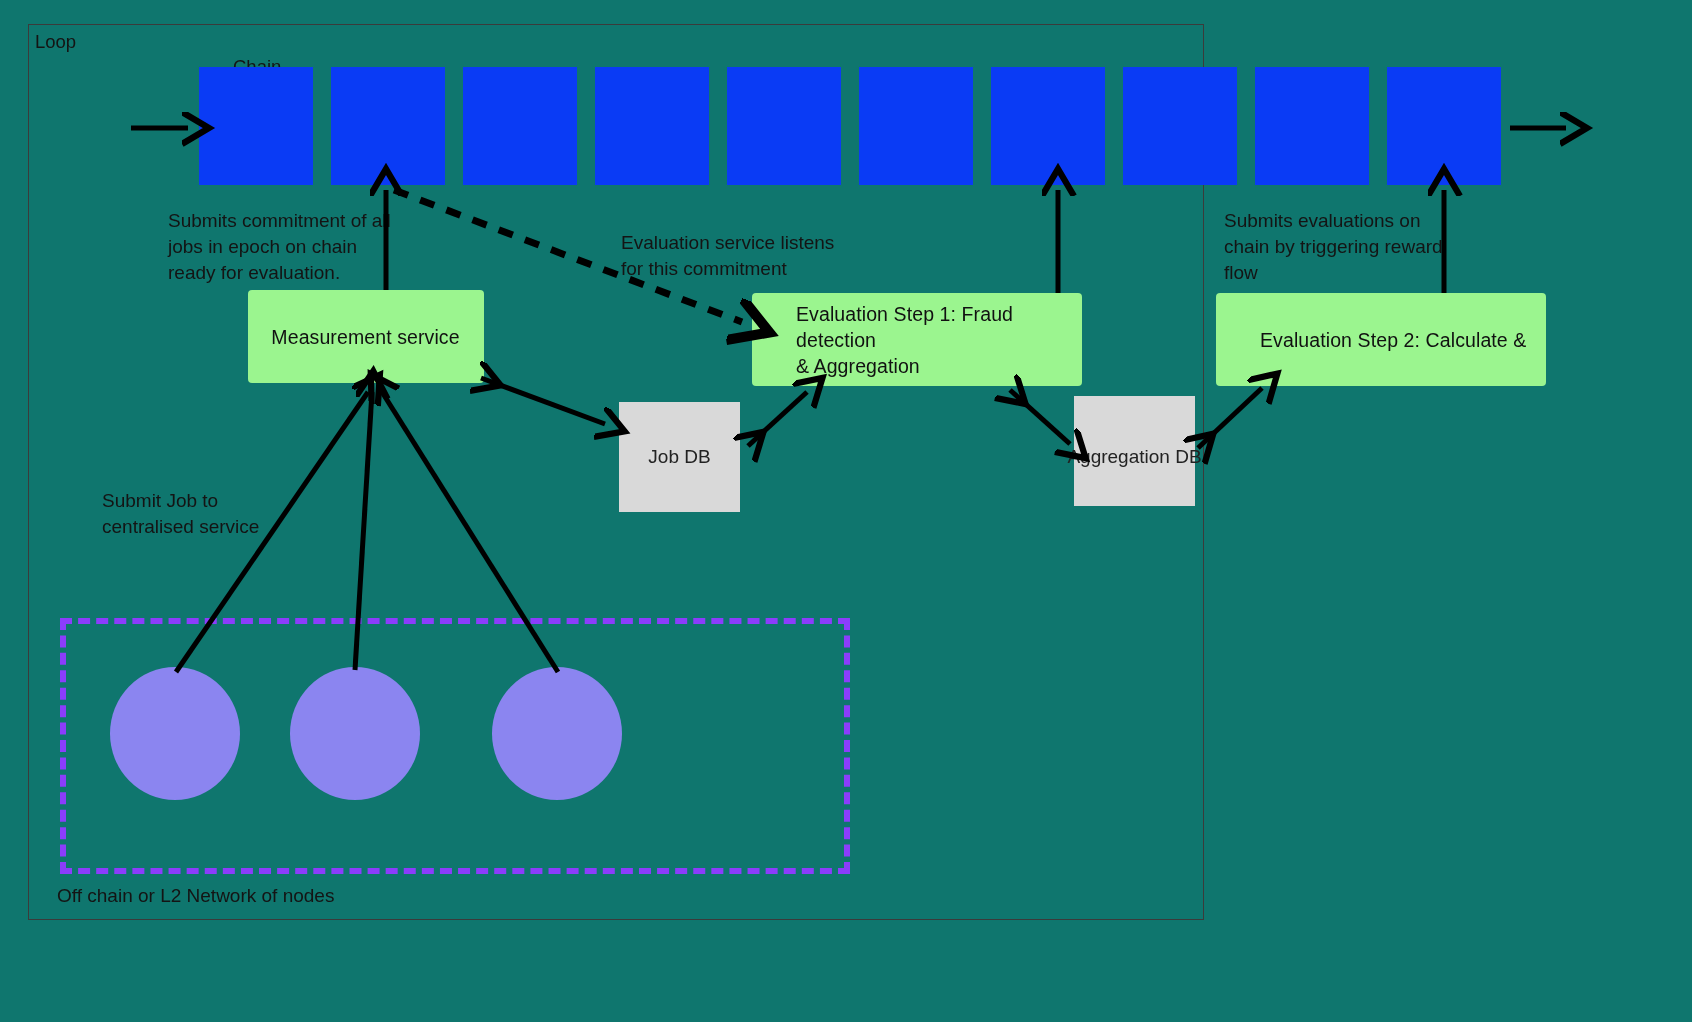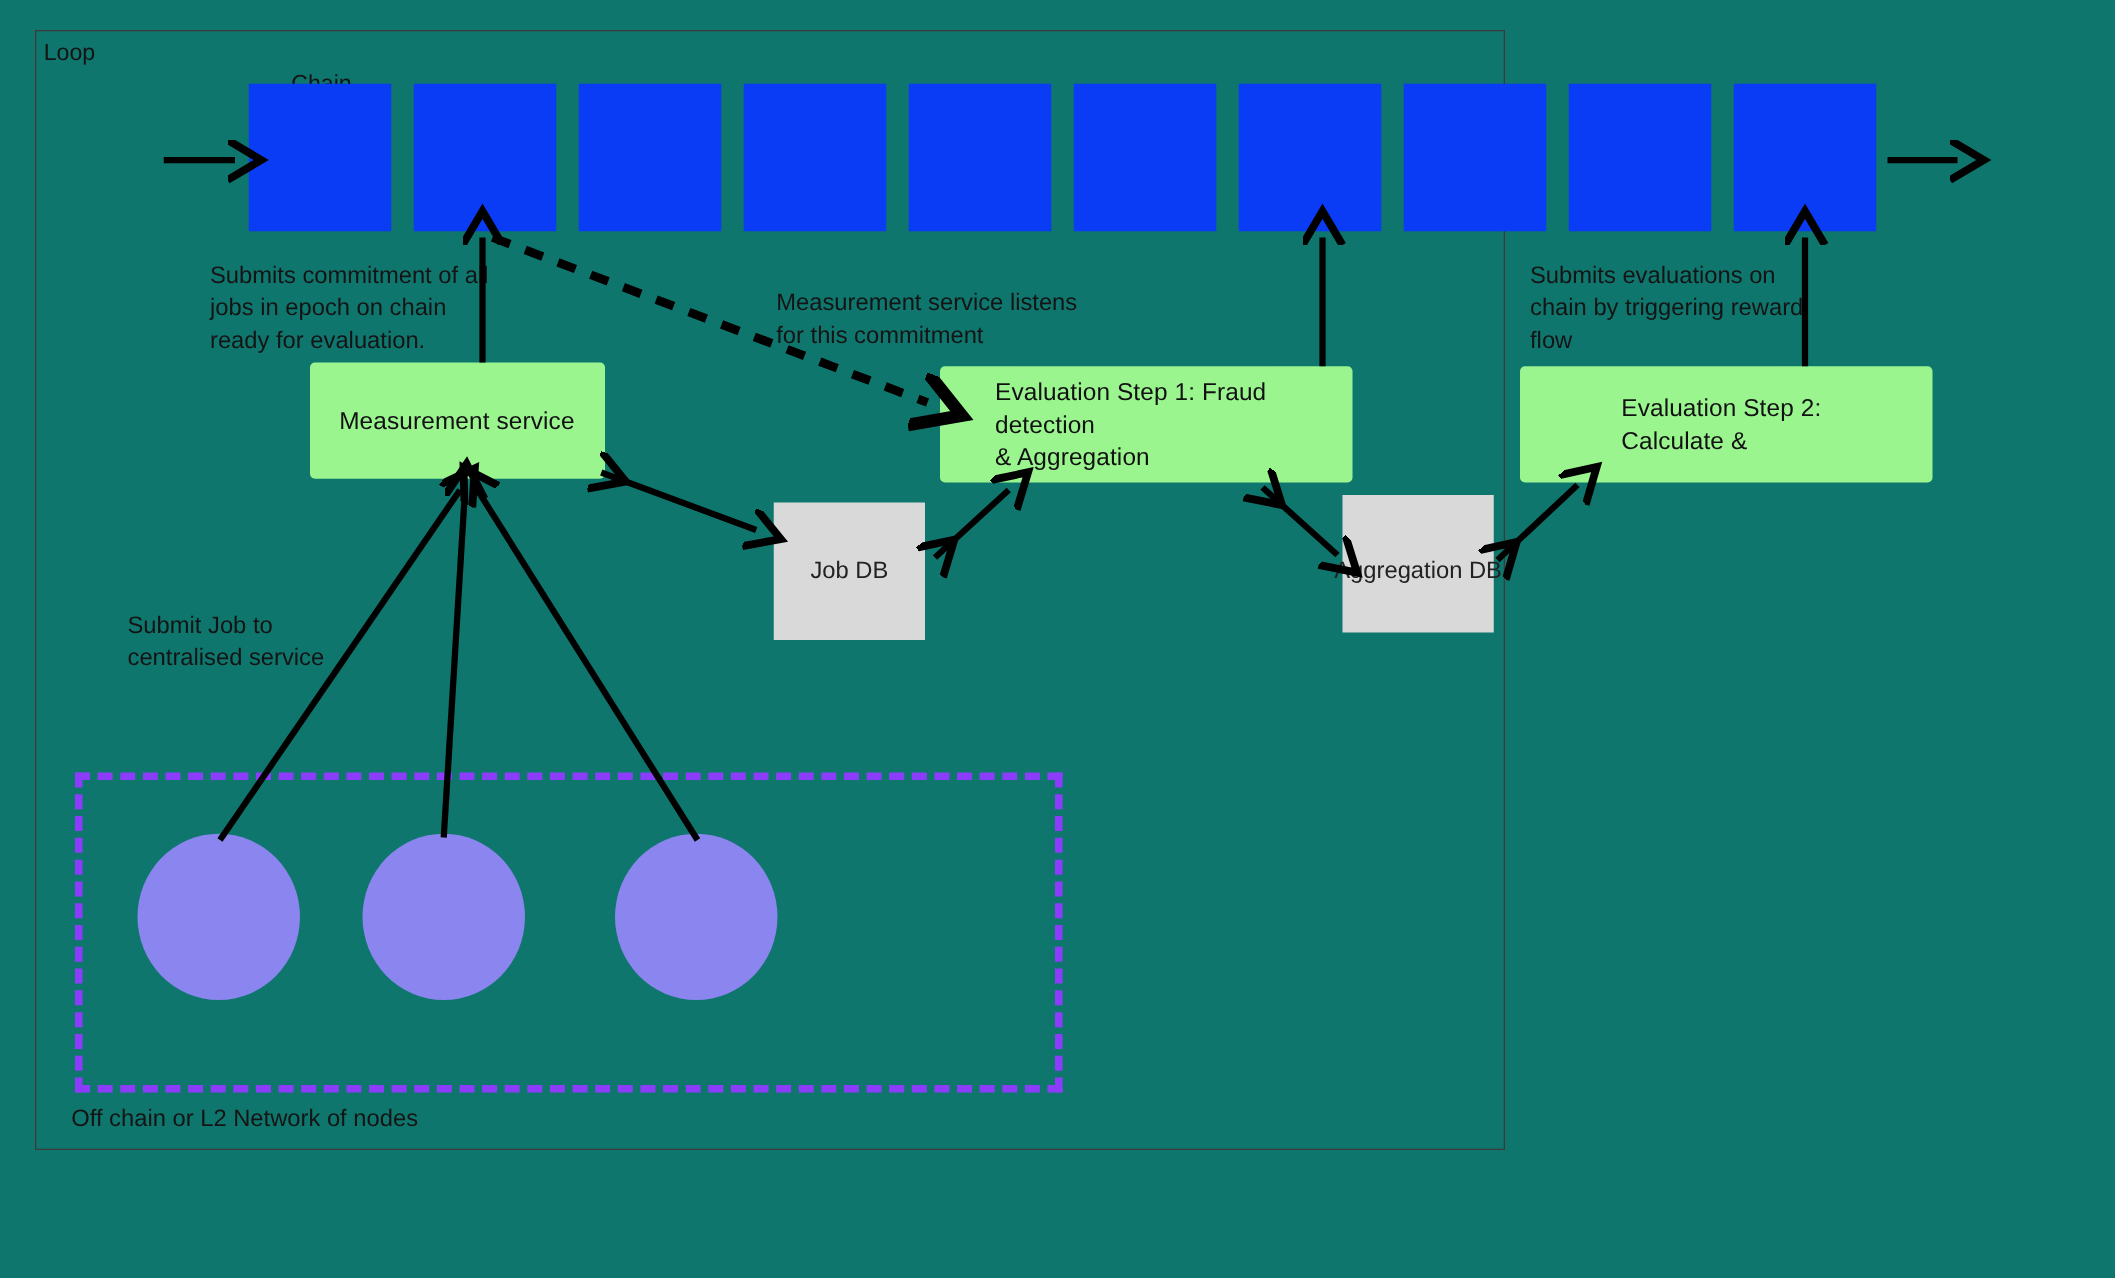--- a/index.html
+++ b/index.html
@@ -119,21 +119,21 @@
 
   <div class="node svc-box" style="left:752px; top:293px; width:330px; height:93px;">
     <span>
       <span class="svc-label" style="display:block;">Evaluation Step 1: Fraud detection</span>
       <span class="svc-label" style="display:block;">&amp; Aggregation</span>
     </span>
   </div>
 
   <div class="node svc-box" style="left:1216px; top:293px; width:330px; height:93px;">
     <span>
-      <span class="svc-label" style="display:block;margin-left:37px;">Evaluation Step 2: Calculate &amp;</span>
+      <span class="svc-label" style="display:block;">Evaluation Step 2: Calculate &amp;</span>
     </span>
   </div>
 
   <div class="node db-box" style="left:619px; top:402px; width:121px; height:110px;">
     <span class="db-label">Job DB</span>
   </div>
 
   <div class="node db-box aggregation" style="left:1074px; top:396px; width:121px; height:110px;">
     <span class="db-label">Aggregation DB</span>
   </div>
@@ -141,21 +141,21 @@
   <div class="node dashed-region" style="left:60px; top:618px; width:790px; height:256px;"></div>
 
   <div class="node circle-node" style="left:110px; top:667px; width:130px; height:133px;"></div>
   <div class="node circle-node" style="left:290px; top:667px; width:130px; height:133px;"></div>
   <div class="node circle-node" style="left:492px; top:667px; width:130px; height:133px;"></div>
 
   <div class="caption" style="left:168px; top:208px; width:240px;">Submits commitment of all
 jobs in epoch on chain
 ready for evaluation.</div>
 
-  <div class="caption" style="left:621px; top:230px; width:260px;">Measurement service listens
+  <div class="caption" style="left:621px; top:230px; width:260px;">Evaluation service listens
 for this commitment</div>
 
   <div class="caption" style="left:1224px; top:208px; width:250px;">Submits evaluations on
 chain by triggering reward
 flow</div>
 
   <div class="caption" style="left:102px; top:488px; width:230px;">Submit Job to
 centralised service</div>
 
   <div class="caption" style="left:57px; top:883px; width:420px;">Off chain or L2 Network of nodes</div>

